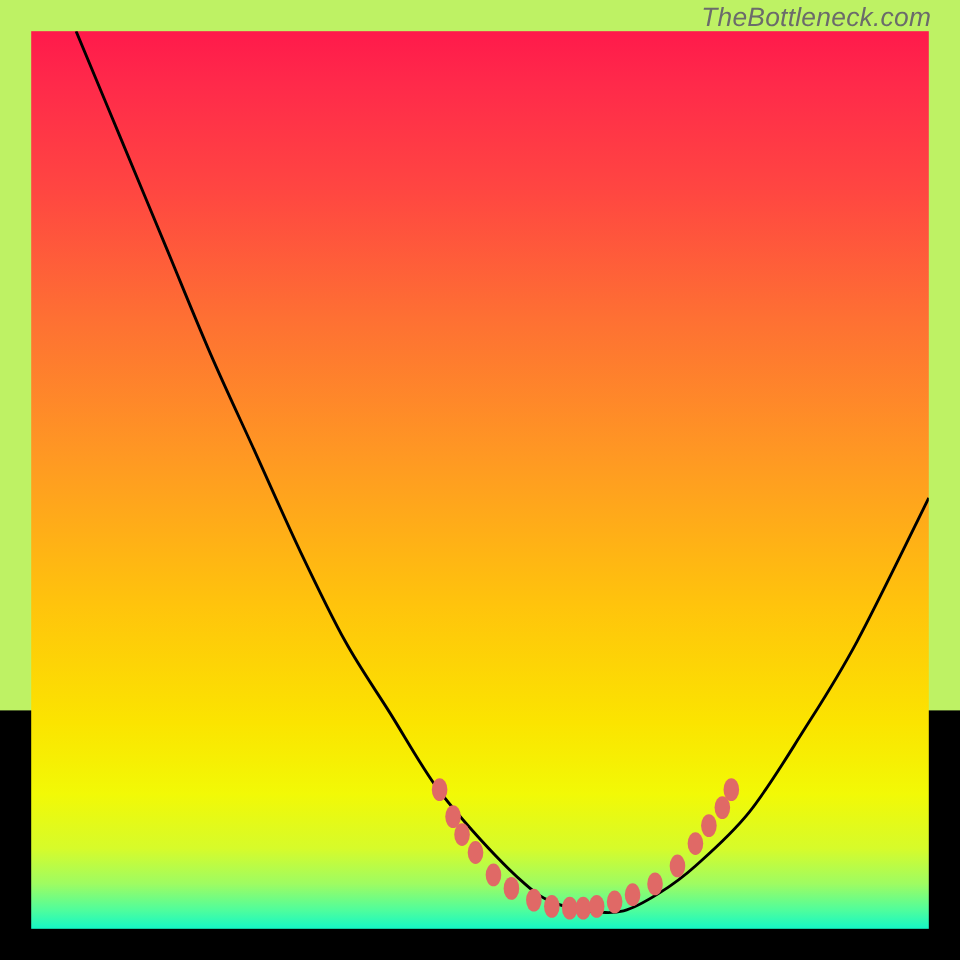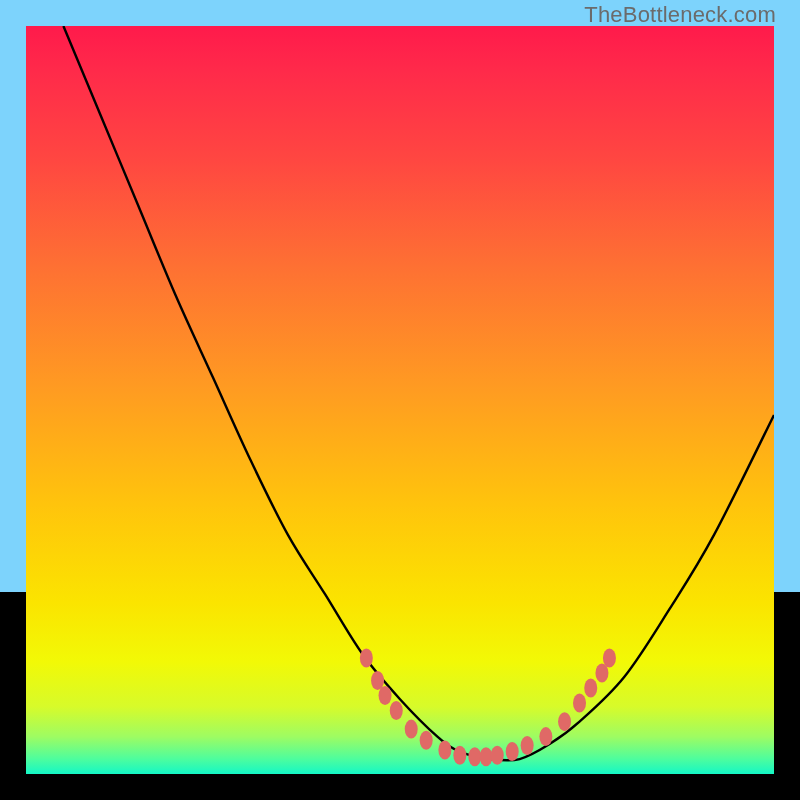--- a/index.html
+++ b/index.html
@@ -10,21 +10,22 @@
     background: #000;
     overflow: hidden;
     font-family: Arial, Helvetica, sans-serif;
   }
   .frame {
     position: absolute;
     top: 0;
     left: 0;
     width: 800px;
     height: 592px;
-    background: #7dd3fc;
+    background: #bef264;
+    font-style: italic;
   }
   .plot {
     position: absolute;
     top: 26px;
     left: 26px;
     width: 748px;
     height: 748px;
     background: linear-gradient(to bottom,
       #ff1a4b 0%,
       #ff2a4a 6%,

